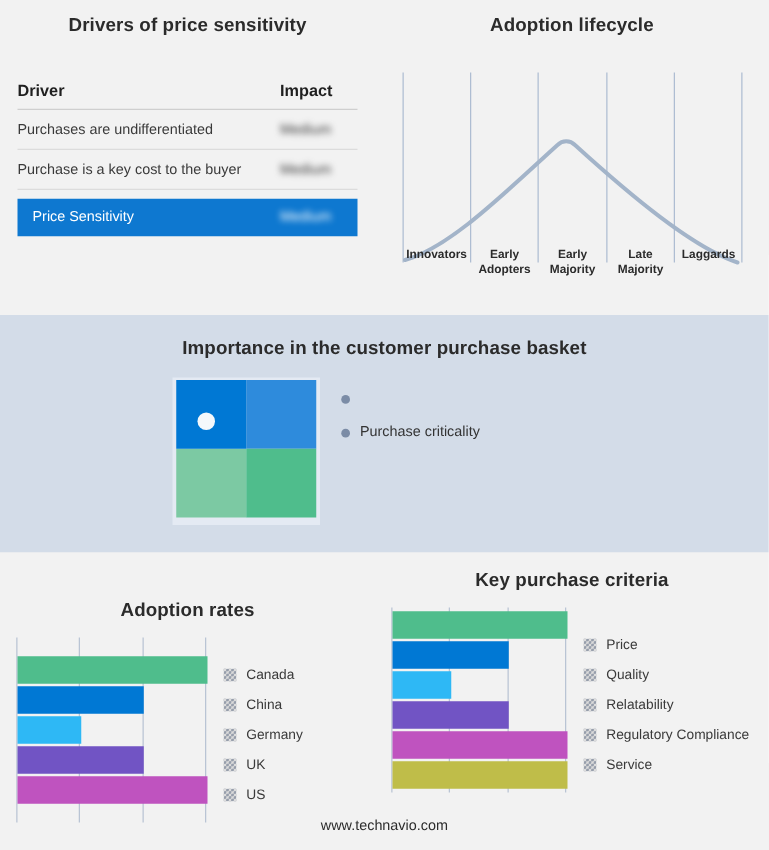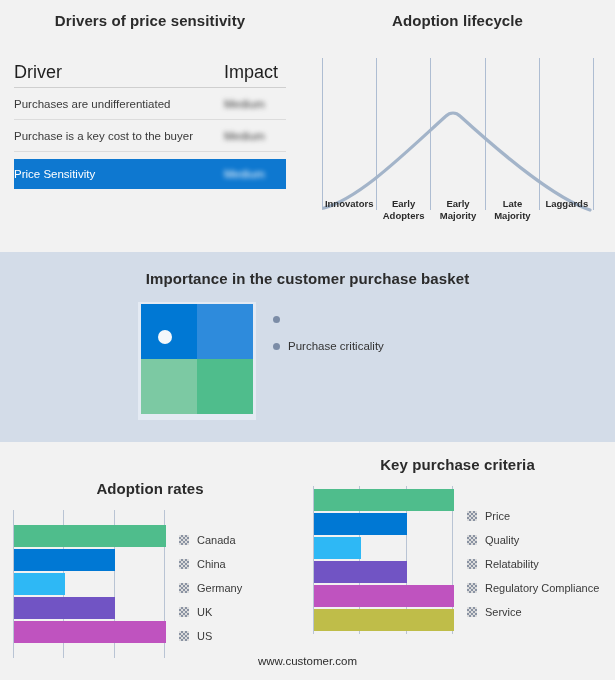--- a/index.html
+++ b/index.html
@@ -74,22 +74,22 @@
     height: 32px;
     padding: 0 6px 0 0;
     box-sizing: border-box;
   }
   .dt-head {
     height: 30px;
     border-bottom: 1px solid #cfcfcf;
   }
   .dt-head .dt-driver,
   .dt-head .dt-impact {
-    font-size: 18px;
-    font-weight: normal;
+    font-size: 13px;
+    font-weight: bold;
     color: #1f1f1f;
   }
   .dt-body-row {
     border-bottom: 1px solid #dcdcdc;
     height: 32px;
   }
   .dt-body-row:last-of-type {
     border-bottom: none;
   }
   .dt-driver {
@@ -103,20 +103,21 @@
     filter: blur(2.6px);
     -webkit-filter: blur(2.6px);
     min-width: 56px;
     text-align: left;
   }
   .dt-row-highlight {
     background: #0e78d0;
     color: #ffffff;
     height: 30px;
     margin-top: 7px;
+    padding-left: 12px;
     padding-right: 6px;
     border-bottom: none;
   }
   .dt-row-highlight .dt-driver {
     color: #ffffff;
   }
   .dt-row-highlight .dt-impact {
     color: #ffffff;
     filter: blur(2.6px);
     -webkit-filter: blur(2.6px);
@@ -549,15 +550,15 @@
           <span class="lg-label">Regulatory Compliance</span>
         </div>
         <div class="lg-item">
           <span class="lg-swatch"></span>
           <span class="lg-label">Service</span>
         </div>
       </div>
     </div>
   </div>
 
-  <div class="footer">www.customer.com</div>
+  <div class="footer">www.technavio.com</div>
 
 </div>
 
 </body></html>

